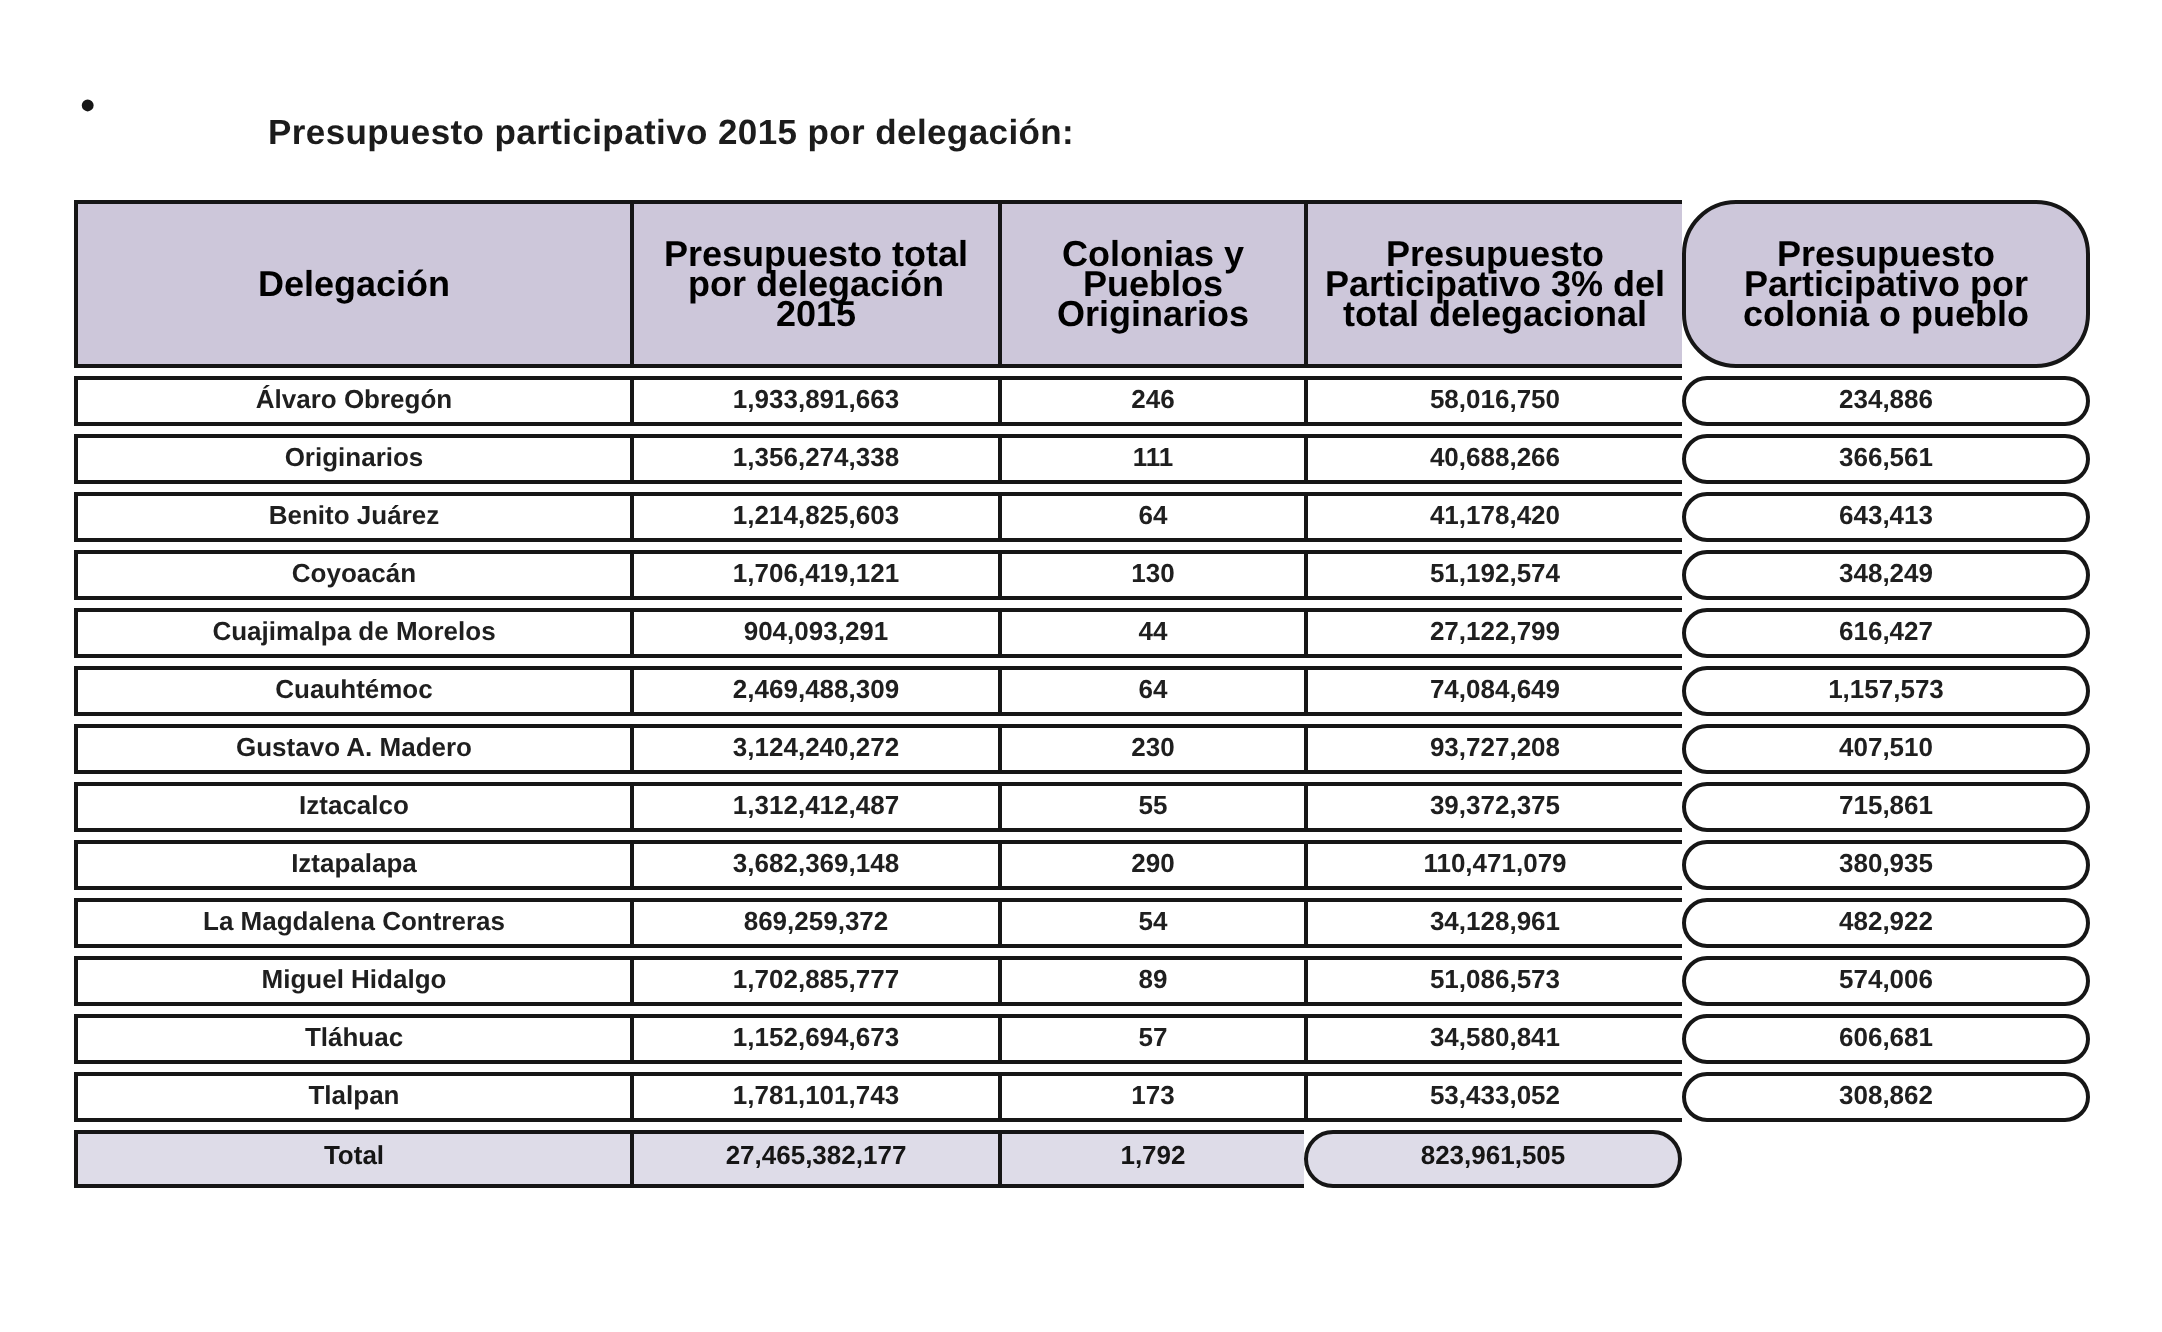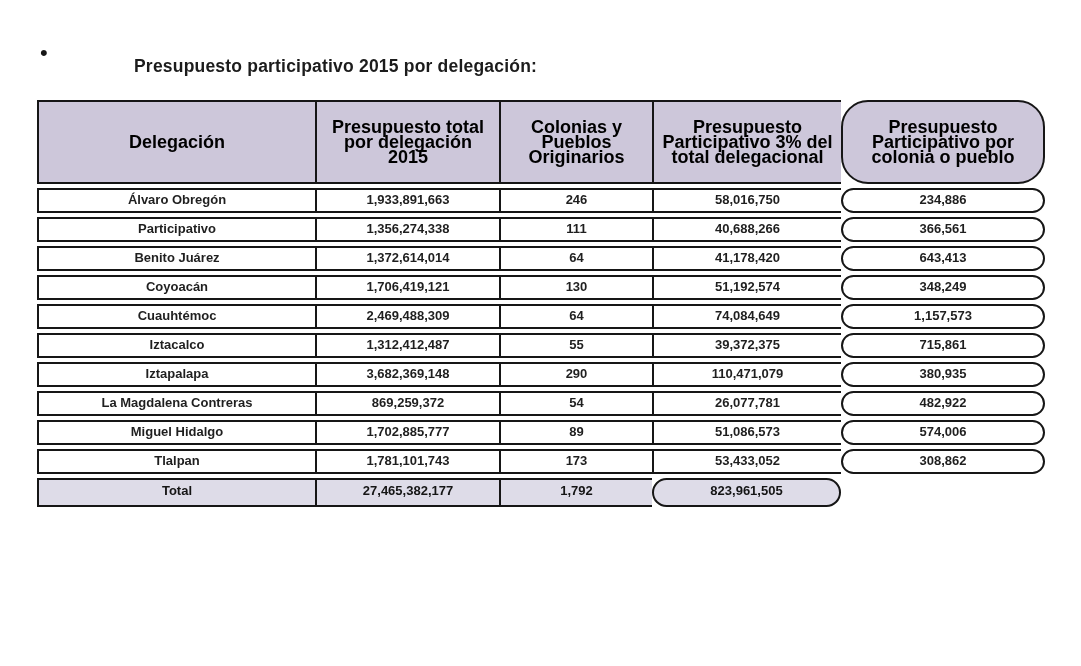--- a/index.html
+++ b/index.html
@@ -110,74 +110,95 @@
     <tbody>
 
       <tr>
           <td>Álvaro Obregón</td>
           <td>1,933,891,663</td>
           <td>246</td>
           <td>58,016,750</td>
           <td>234,886</td>
         </tr>
         <tr>
-          <td>Participativo</td>
+          <td>Originarios</td>
           <td>1,356,274,338</td>
           <td>111</td>
           <td>40,688,266</td>
           <td>366,561</td>
         </tr>
         <tr>
           <td>Benito Juárez</td>
-          <td>1,372,614,014</td>
+          <td>1,214,825,603</td>
           <td>64</td>
           <td>41,178,420</td>
           <td>643,413</td>
         </tr>
         <tr>
           <td>Coyoacán</td>
           <td>1,706,419,121</td>
           <td>130</td>
           <td>51,192,574</td>
           <td>348,249</td>
         </tr>
         <tr>
+          <td>Cuajimalpa de Morelos</td>
+          <td>904,093,291</td>
+          <td>44</td>
+          <td>27,122,799</td>
+          <td>616,427</td>
+        </tr>
+        <tr>
           <td>Cuauhtémoc</td>
           <td>2,469,488,309</td>
           <td>64</td>
           <td>74,084,649</td>
           <td>1,157,573</td>
         </tr>
         <tr>
+          <td>Gustavo A. Madero</td>
+          <td>3,124,240,272</td>
+          <td>230</td>
+          <td>93,727,208</td>
+          <td>407,510</td>
+        </tr>
+        <tr>
           <td>Iztacalco</td>
           <td>1,312,412,487</td>
           <td>55</td>
           <td>39,372,375</td>
           <td>715,861</td>
         </tr>
         <tr>
           <td>Iztapalapa</td>
           <td>3,682,369,148</td>
           <td>290</td>
           <td>110,471,079</td>
           <td>380,935</td>
         </tr>
         <tr>
           <td>La Magdalena Contreras</td>
           <td>869,259,372</td>
           <td>54</td>
-          <td>26,077,781</td>
+          <td>34,128,961</td>
           <td>482,922</td>
         </tr>
         <tr>
           <td>Miguel Hidalgo</td>
           <td>1,702,885,777</td>
           <td>89</td>
           <td>51,086,573</td>
           <td>574,006</td>
+        </tr>
+        <tr>
+          <td>Tláhuac</td>
+          <td>1,152,694,673</td>
+          <td>57</td>
+          <td>34,580,841</td>
+          <td>606,681</td>
         </tr>
         <tr>
           <td>Tlalpan</td>
           <td>1,781,101,743</td>
           <td>173</td>
           <td>53,433,052</td>
           <td>308,862</td>
         </tr>
         <tr class="total-row">
         <td>Total</td>

